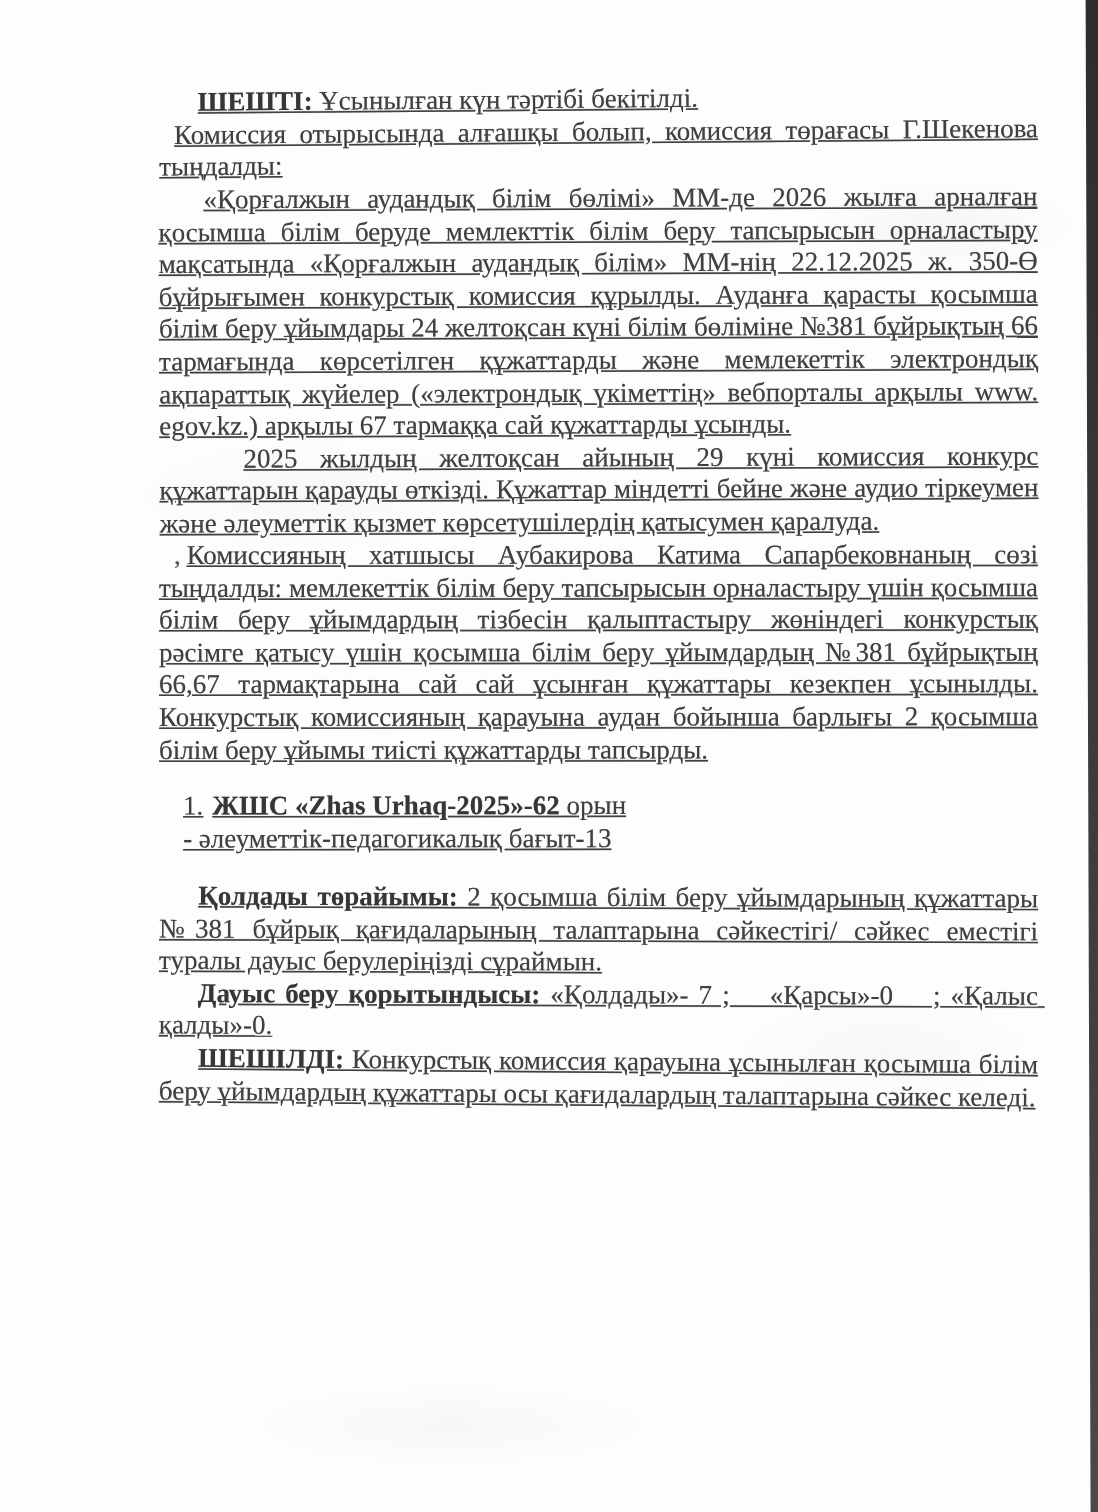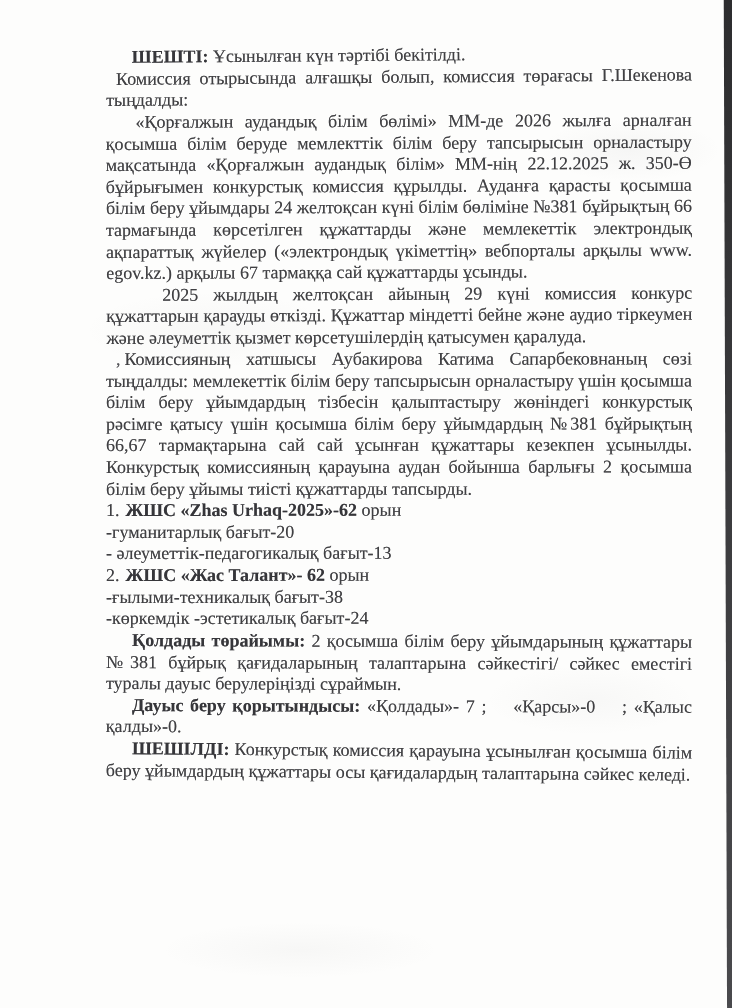--- a/index.html
+++ b/index.html
@@ -19,46 +19,47 @@
   .scan-edge {
     position: absolute;
     top: 0; right: 0;
     width: 11px; height: 100%;
     background: linear-gradient(180deg, #2d2d2f, #4a4a4d);
     clip-path: polygon(25% 0, 100% 0, 100% 100%, 55% 100%);
   }
   .doc {
     position: absolute;
     left: 106px;
-    top: 47px;
+    top: 58px;
     width: 586px;
     color: #404043;
     font-size: 18px;
     line-height: 21.6px;
     text-shadow: 0 0 0.5px rgba(64,64,68,0.55);
+    text-decoration: underline;
   }
   .doc p { margin: 0; text-align: justify; }
   b { font-weight: 700; color: #36363a; }
   
   .band { transform-origin: 0 50%; }
   .band-a { transform: rotate(-0.45deg); }
   .band-b { transform: rotate(-0.22deg); }
   .band-c { transform: rotate(-0.05deg); }
   .band-d { transform: rotate(0.18deg); }
   .band-e { transform: rotate(0.45deg); }
   .indent-sm { text-indent: 10px; }
   .indent-md { text-indent: 26px; }
   .indent-lg { text-indent: 30px; }
   .indent-xl { text-indent: 56px; }
   .artifact-comma {
     color: #55555a;
     margin-right: 4px;
   }
   .list-intro { text-align: left; }
-  .provider { margin: 0; }
+  .provider { margin: 16px; }
   .provider-head { margin-left: 16px; text-align: left; }
   .provider-num { display: inline; margin-right: 6px; }
   .direction { margin-left: 38px; text-align: left; }
   .vote-text { white-space: pre-wrap; }
 </style>
 </head>
 <body>
 
 <div class="doc">
 
@@ -71,27 +72,21 @@
     <p class="indent-lg">«Қорғалжын аудандық білім бөлімі» ММ-де 2026 жылға арналған қосымша білім беруде мемлекттік білім беру тапсырысын орналастыру мақсатында «Қорғалжын аудандық білім» ММ-нің 22.12.2025 ж. 350-Ө бұйрығымен конкурстық комиссия құрылды. Ауданға қарасты қосымша білім беру ұйымдары 24 желтоқсан күні білім бөліміне №381 бұйрықтың 66 тармағында көрсетілген құжаттарды және мемлекеттік электрондық ақпараттық жүйелер («электрондық үкіметтің» вебпорталы арқылы www. egov.kz.)  арқылы 67 тармаққа сай құжаттарды ұсынды.</p>
     <p class="indent-xl">2025 жылдың желтоқсан айының 29 күні комиссия конкурс құжаттарын қарауды өткізді. Құжаттар міндетті бейне және аудио тіркеумен және әлеуметтік қызмет көрсетушілердің қатысумен қаралуда.</p>
   </div>
 
   <div class="band band-c">
     <p class="indent-sm"><span class="artifact-comma">,</span><span>Комиссияның хатшысы Аубакирова Катима Сапарбековнаның сөзі тыңдалды: мемлекеттік білім беру тапсырысын орналастыру үшін қосымша білім беру ұйымдардың тізбесін қалыптастыру жөніндегі конкурстық рәсімге қатысу үшін қосымша білім беру ұйымдардың №381 бұйрықтың 66,67 тармақтарына сай сай ұсынған құжаттары кезекпен ұсынылды. Конкурстық комиссияның қарауына аудан бойынша барлығы 2 қосымша білім беру ұйымы тиісті құжаттарды тапсырды.</span></p>
 
     <div>
       <div class="provider">
         <p class="provider-head"><span class="provider-num">1.</span><b>ЖШС «Zhas Urhaq-2025»-62</b><span> орын</span></p>
-        <p class="direction">-гуманитарлық бағыт-20</p>
         <p class="direction">- әлеуметтік-педагогикалық бағыт-13</p>
-      </div>
-      <div class="provider">
-        <p class="provider-head"><span class="provider-num">2.</span><b>ЖШС «Жас Талант»- 62</b><span> орын</span></p>
-        <p class="direction">-ғылыми-техникалық бағыт-38</p>
-        <p class="direction">-көркемдік -эстетикалық бағыт-24</p>
       </div>
     </div>
   </div>
 
   <div class="band band-d">
     <p class="indent-md"><b>Қолдады төрайымы:</b> <span>2 қосымша білім беру ұйымдарының құжаттары №381 бұйрық қағидаларының талаптарына сәйкестігі/ сәйкес еместігі туралы дауыс берулеріңізді сұраймын.</span></p>
     <p class="indent-md"><b>Дауыс беру қорытындысы:</b> <span class="vote-text">«Қолдады»- 7 ;    «Қарсы»-0    ; «Қалыс қалды»-0.</span></p>
   </div>
 
   <div class="band band-e">

